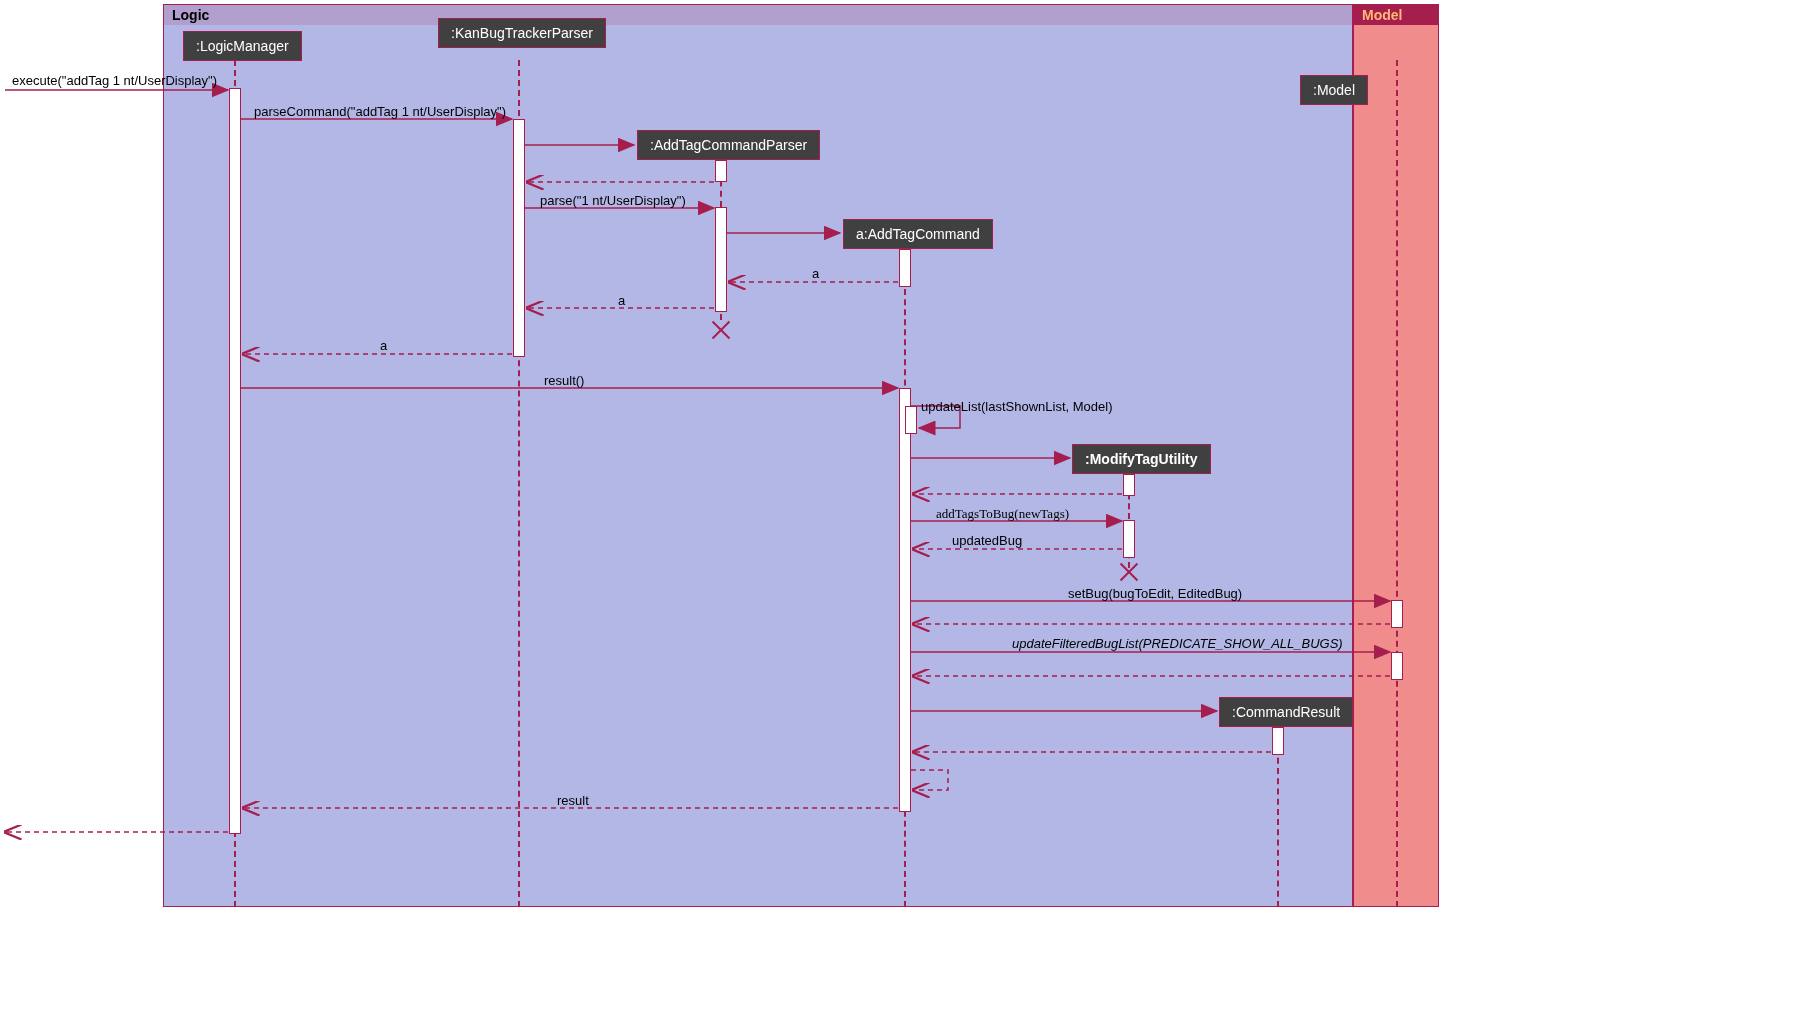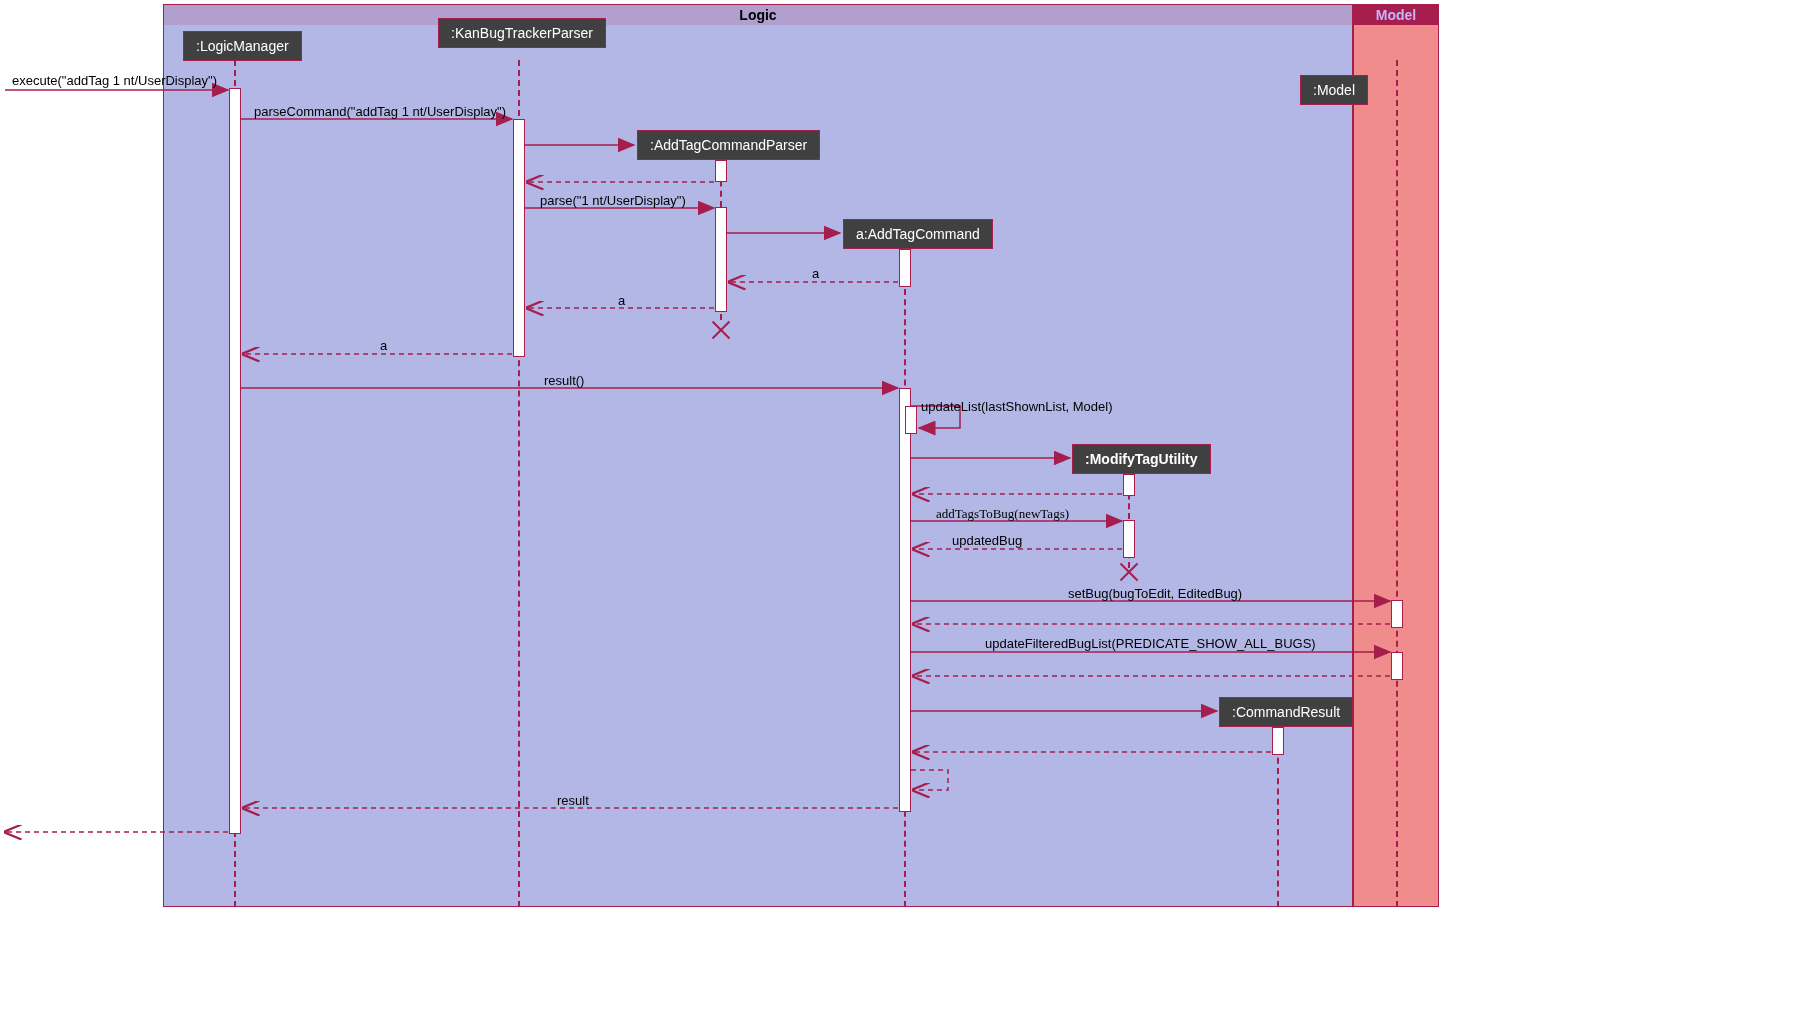--- a/index.html
+++ b/index.html
@@ -31,26 +31,25 @@
     }
     .frame-label {
       position: absolute;
       top: 0;
       left: 0;
       right: 0;
       background: rgba(166,30,77,0.15);
       color: #000;
       font-size: 14px;
       font-weight: bold;
-      text-align: center;
       padding: 2px 8px;
     }
     .frame-model .frame-label {
       background: #a61e4d;
-      color: #c4b5fd;
+      color: #fdba74;
     }
     .participant {
       position: absolute;
       background: #404040;
       color: #fff;
       border: 1.5px solid #a61e4d;
       padding: 6px 12px;
       font-size: 14px;
       text-align: left;
       white-space: nowrap;
@@ -148,21 +147,21 @@
 <div class="msg" style="left:254px;top:104px;">parseCommand("addTag 1 nt/UserDisplay")</div>
 <div class="msg" style="left:540px;top:193px;">parse("1 nt/UserDisplay")</div>
 <div class="msg" style="left:812px;top:266px;">a</div>
 <div class="msg" style="left:618px;top:293px;">a</div>
 <div class="msg" style="left:380px;top:338px;">a</div>
 <div class="msg" style="left:544px;top:373px;">result()</div>
 <div class="msg" style="left:921px;top:399px;">updateList(lastShownList, Model)</div>
 <div class="msg" style="left:936px;top:506px;font-family:Liberation Serif, serif;">addTagsToBug(newTags)</div>
 <div class="msg" style="left:952px;top:533px;text-align:right;">updatedBug</div>
 <div class="msg" style="left:1068px;top:586px;">setBug(bugToEdit, EditedBug)</div>
-<div class="msg" style="left:985px;top:636px;">updateFilteredBugList(PREDICATE_SHOW_ALL_BUGS)</div>
+<div class="msg" style="left:1012px;top:636px;font-style:italic;">updateFilteredBugList(PREDICATE_SHOW_ALL_BUGS)</div>
 <div class="msg" style="left:557px;top:793px;">result</div>
 
 <svg class="arrows">
   <defs>
     <marker id="arrow-solid" markerWidth="12" markerHeight="10" refX="11" refY="5" orient="auto">
       <path d="M0,0 L12,5 L0,10 Z" fill="#a61e4d"></path>
     </marker>
     <marker id="arrow-open" markerWidth="12" markerHeight="10" refX="11" refY="5" orient="auto">
       <path d="M0,0 L12,5 L0,10" fill="none" stroke="#a61e4d" stroke-width="1.5"></path>
     </marker>

